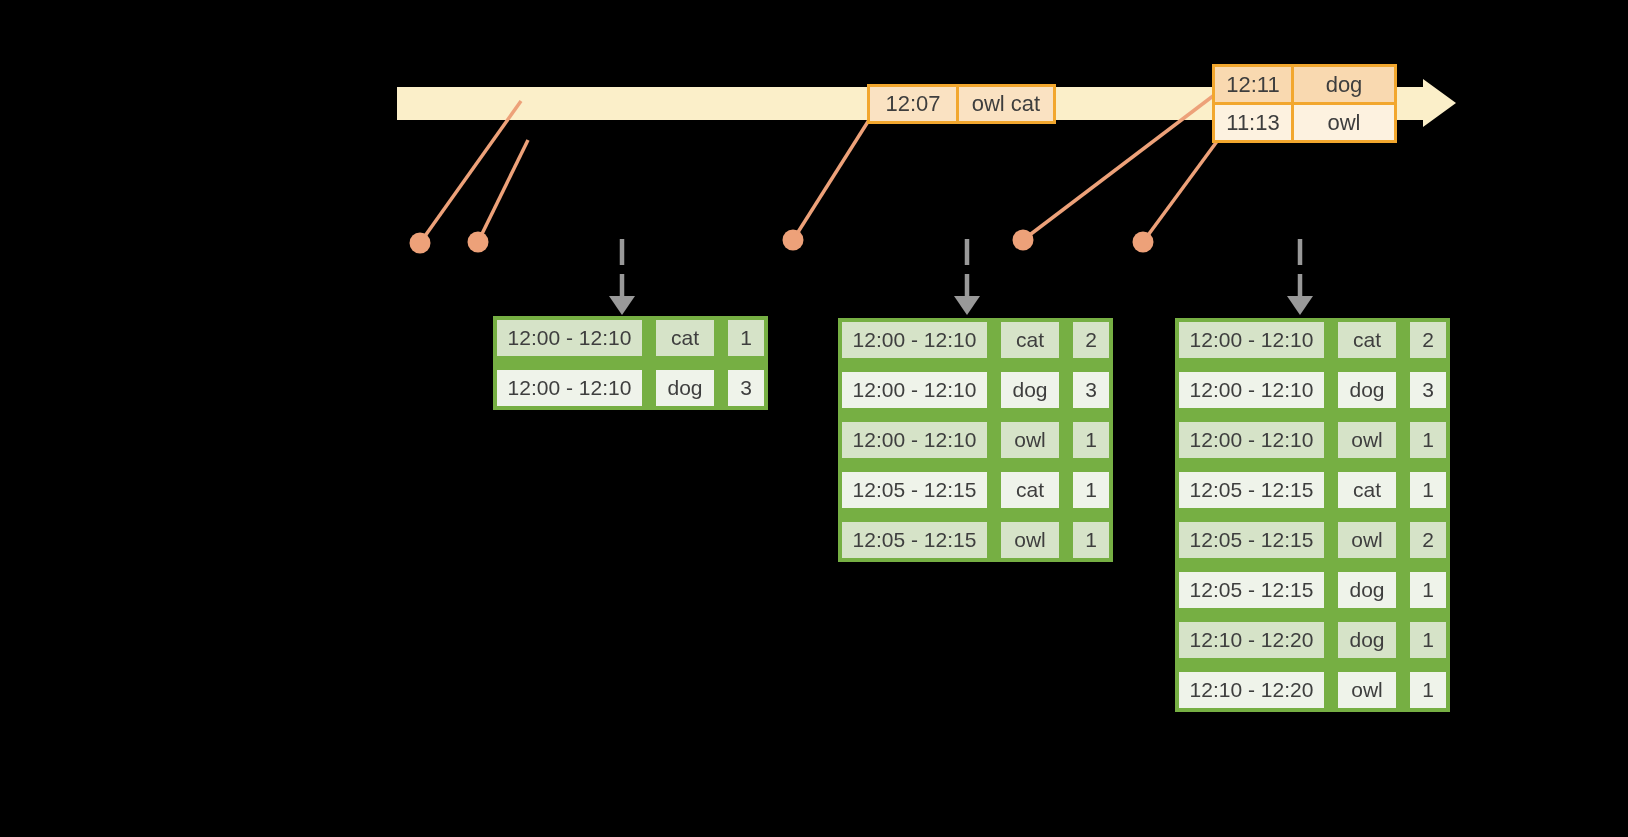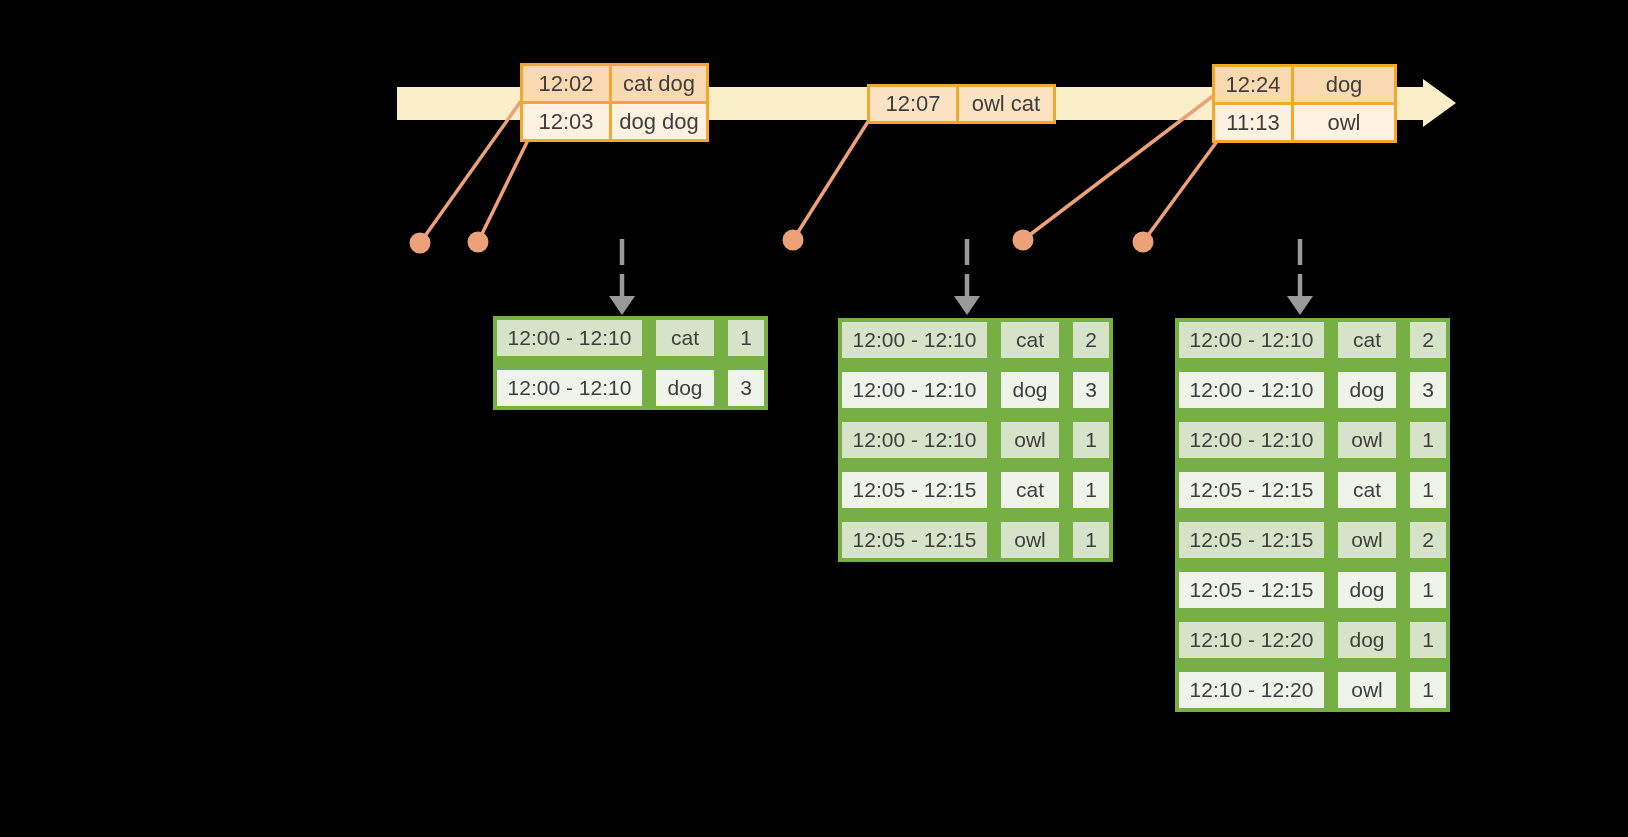--- a/index.html
+++ b/index.html
@@ -64,34 +64,28 @@
     <circle cx="1143" cy="242" r="10.5" fill="#eda179"></circle>
 
     <line x1="622" y1="239" x2="622" y2="298" stroke="#999999" stroke-width="4.5" stroke-dasharray="26 9"></line>
     <polygon points="609,296 635,296 622,315" fill="#999999"></polygon>
     <line x1="967" y1="239" x2="967" y2="298" stroke="#999999" stroke-width="4.5" stroke-dasharray="26 9"></line>
     <polygon points="954,296 980,296 967,315" fill="#999999"></polygon>
     <line x1="1300" y1="239" x2="1300" y2="298" stroke="#999999" stroke-width="4.5" stroke-dasharray="26 9"></line>
     <polygon points="1287,296 1313,296 1300,315" fill="#999999"></polygon>
   </svg>
 
-  <div id="etable1" class="etable">
-    <div class="cell e-dark">12:02</div>
-    <div class="cell e-dark">cat dog</div>
-    <div class="cell e-light">12:03</div>
-    <div class="cell e-light">dog dog</div>
-  </div>
 
   <div id="etable2" class="etable">
     <div class="cell e-mid">12:07</div>
     <div class="cell e-mid">owl cat</div>
   </div>
 
   <div id="etable3" class="etable">
-    <div class="cell e-dark">12:24</div>
+    <div class="cell e-dark">12:11</div>
     <div class="cell e-dark">dog</div>
     <div class="cell e-light">11:13</div>
     <div class="cell e-light">owl</div>
   </div>
 
   <div id="rtable1" class="rtable">
     <div class="cell r-dark">12:00 - 12:10</div>
     <div class="cell r-dark">cat</div>
     <div class="cell r-dark">1</div>
     <div class="cell r-light">12:00 - 12:10</div>

